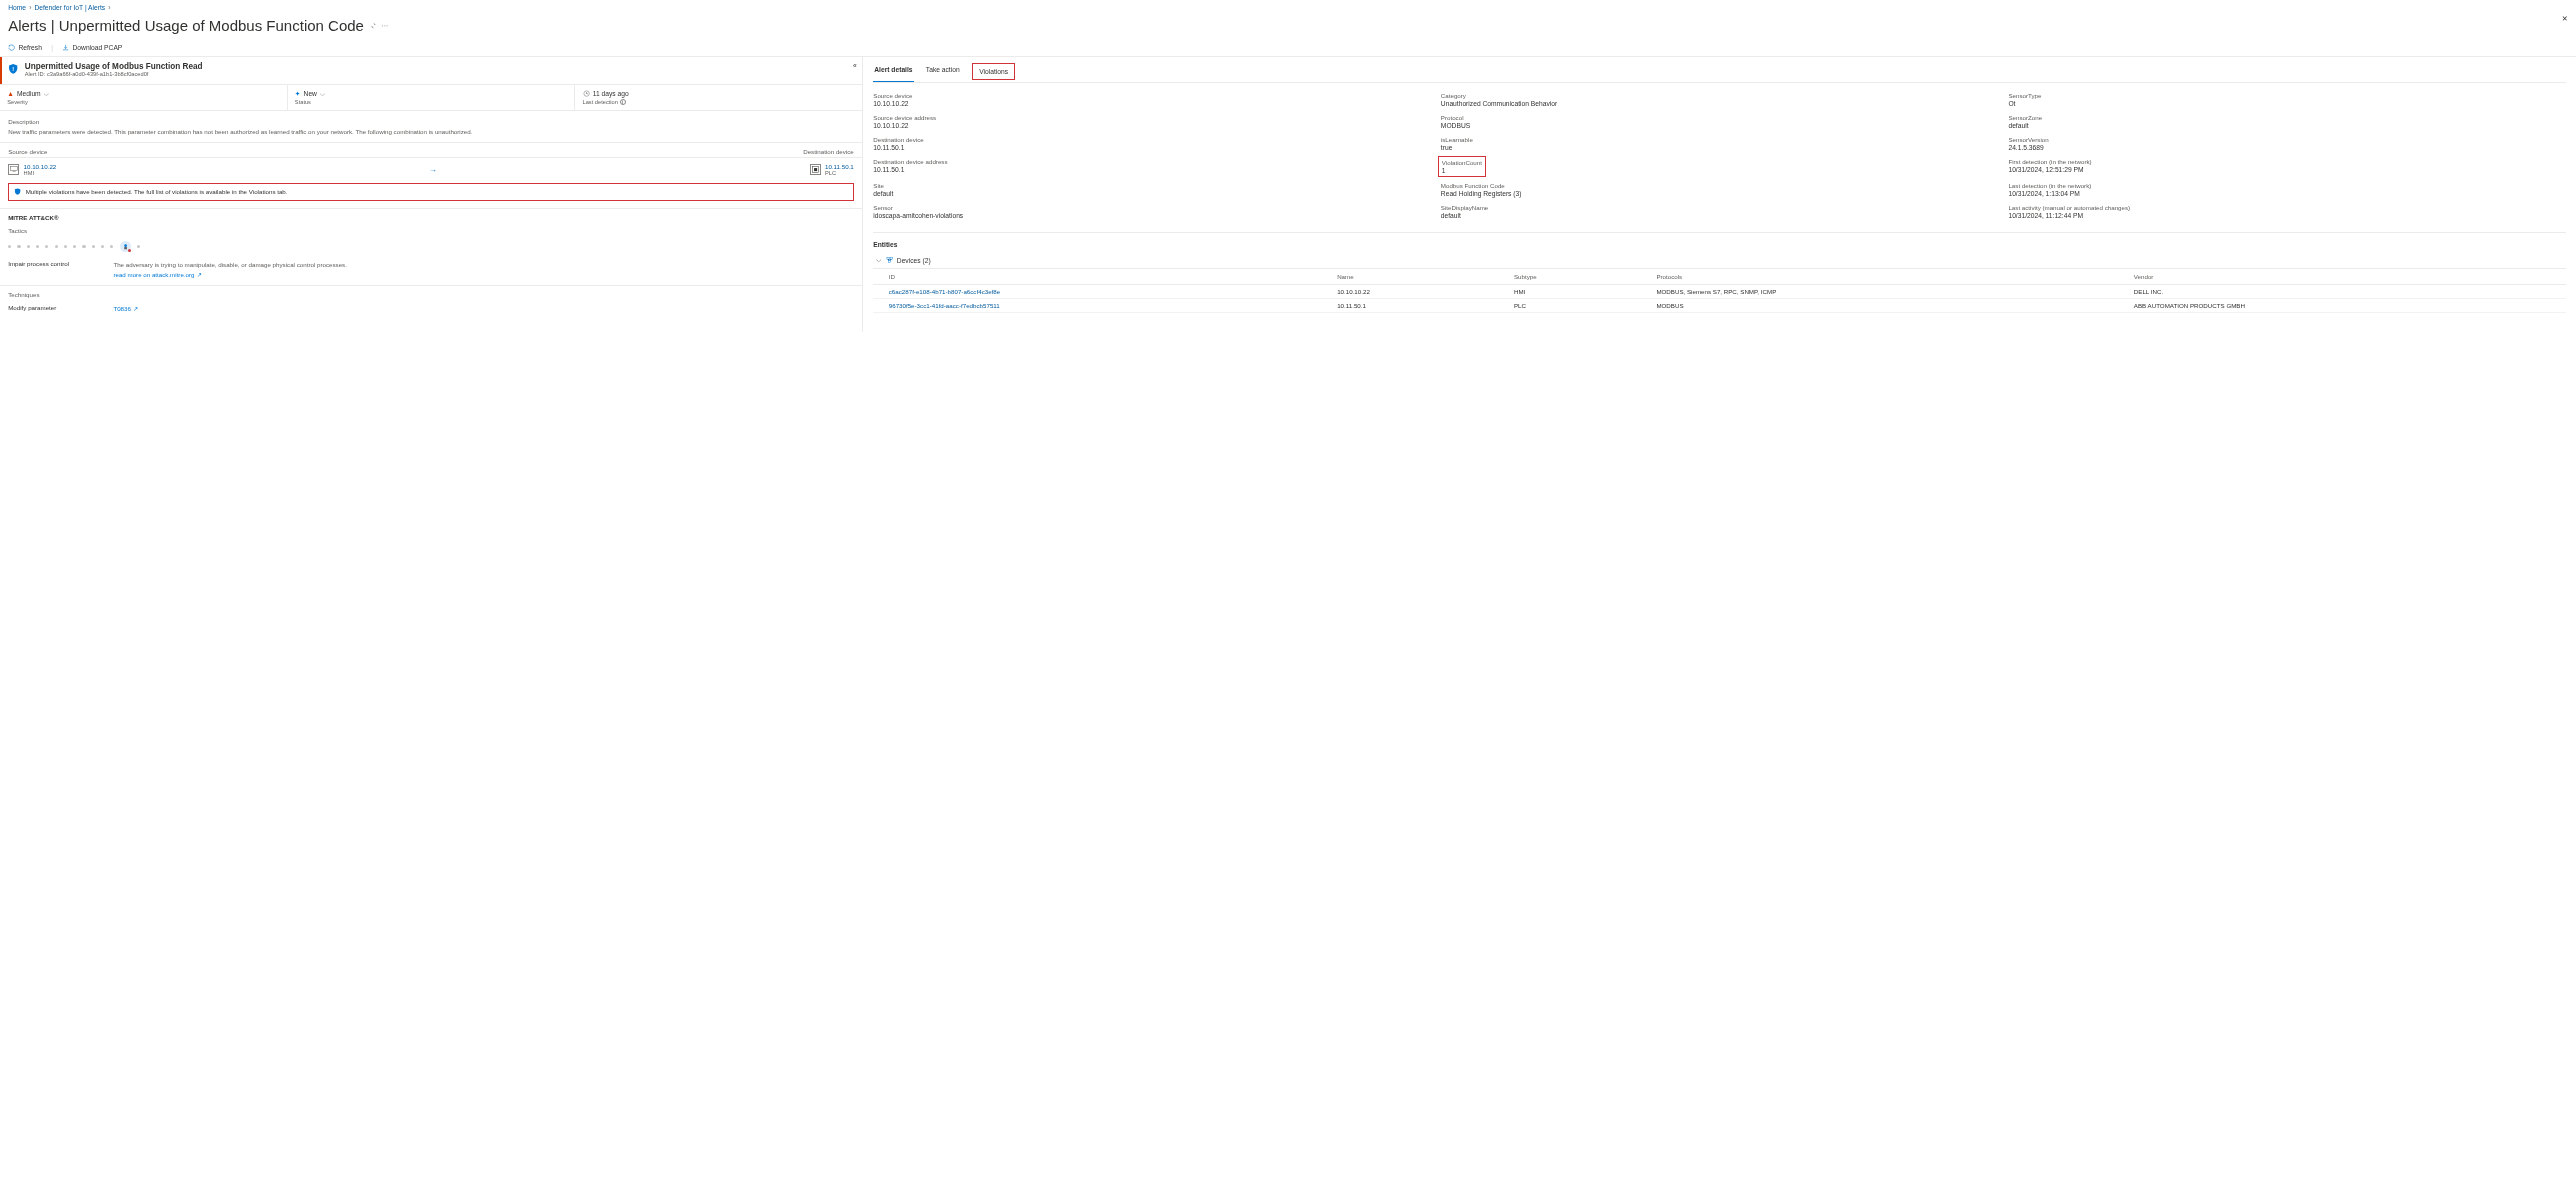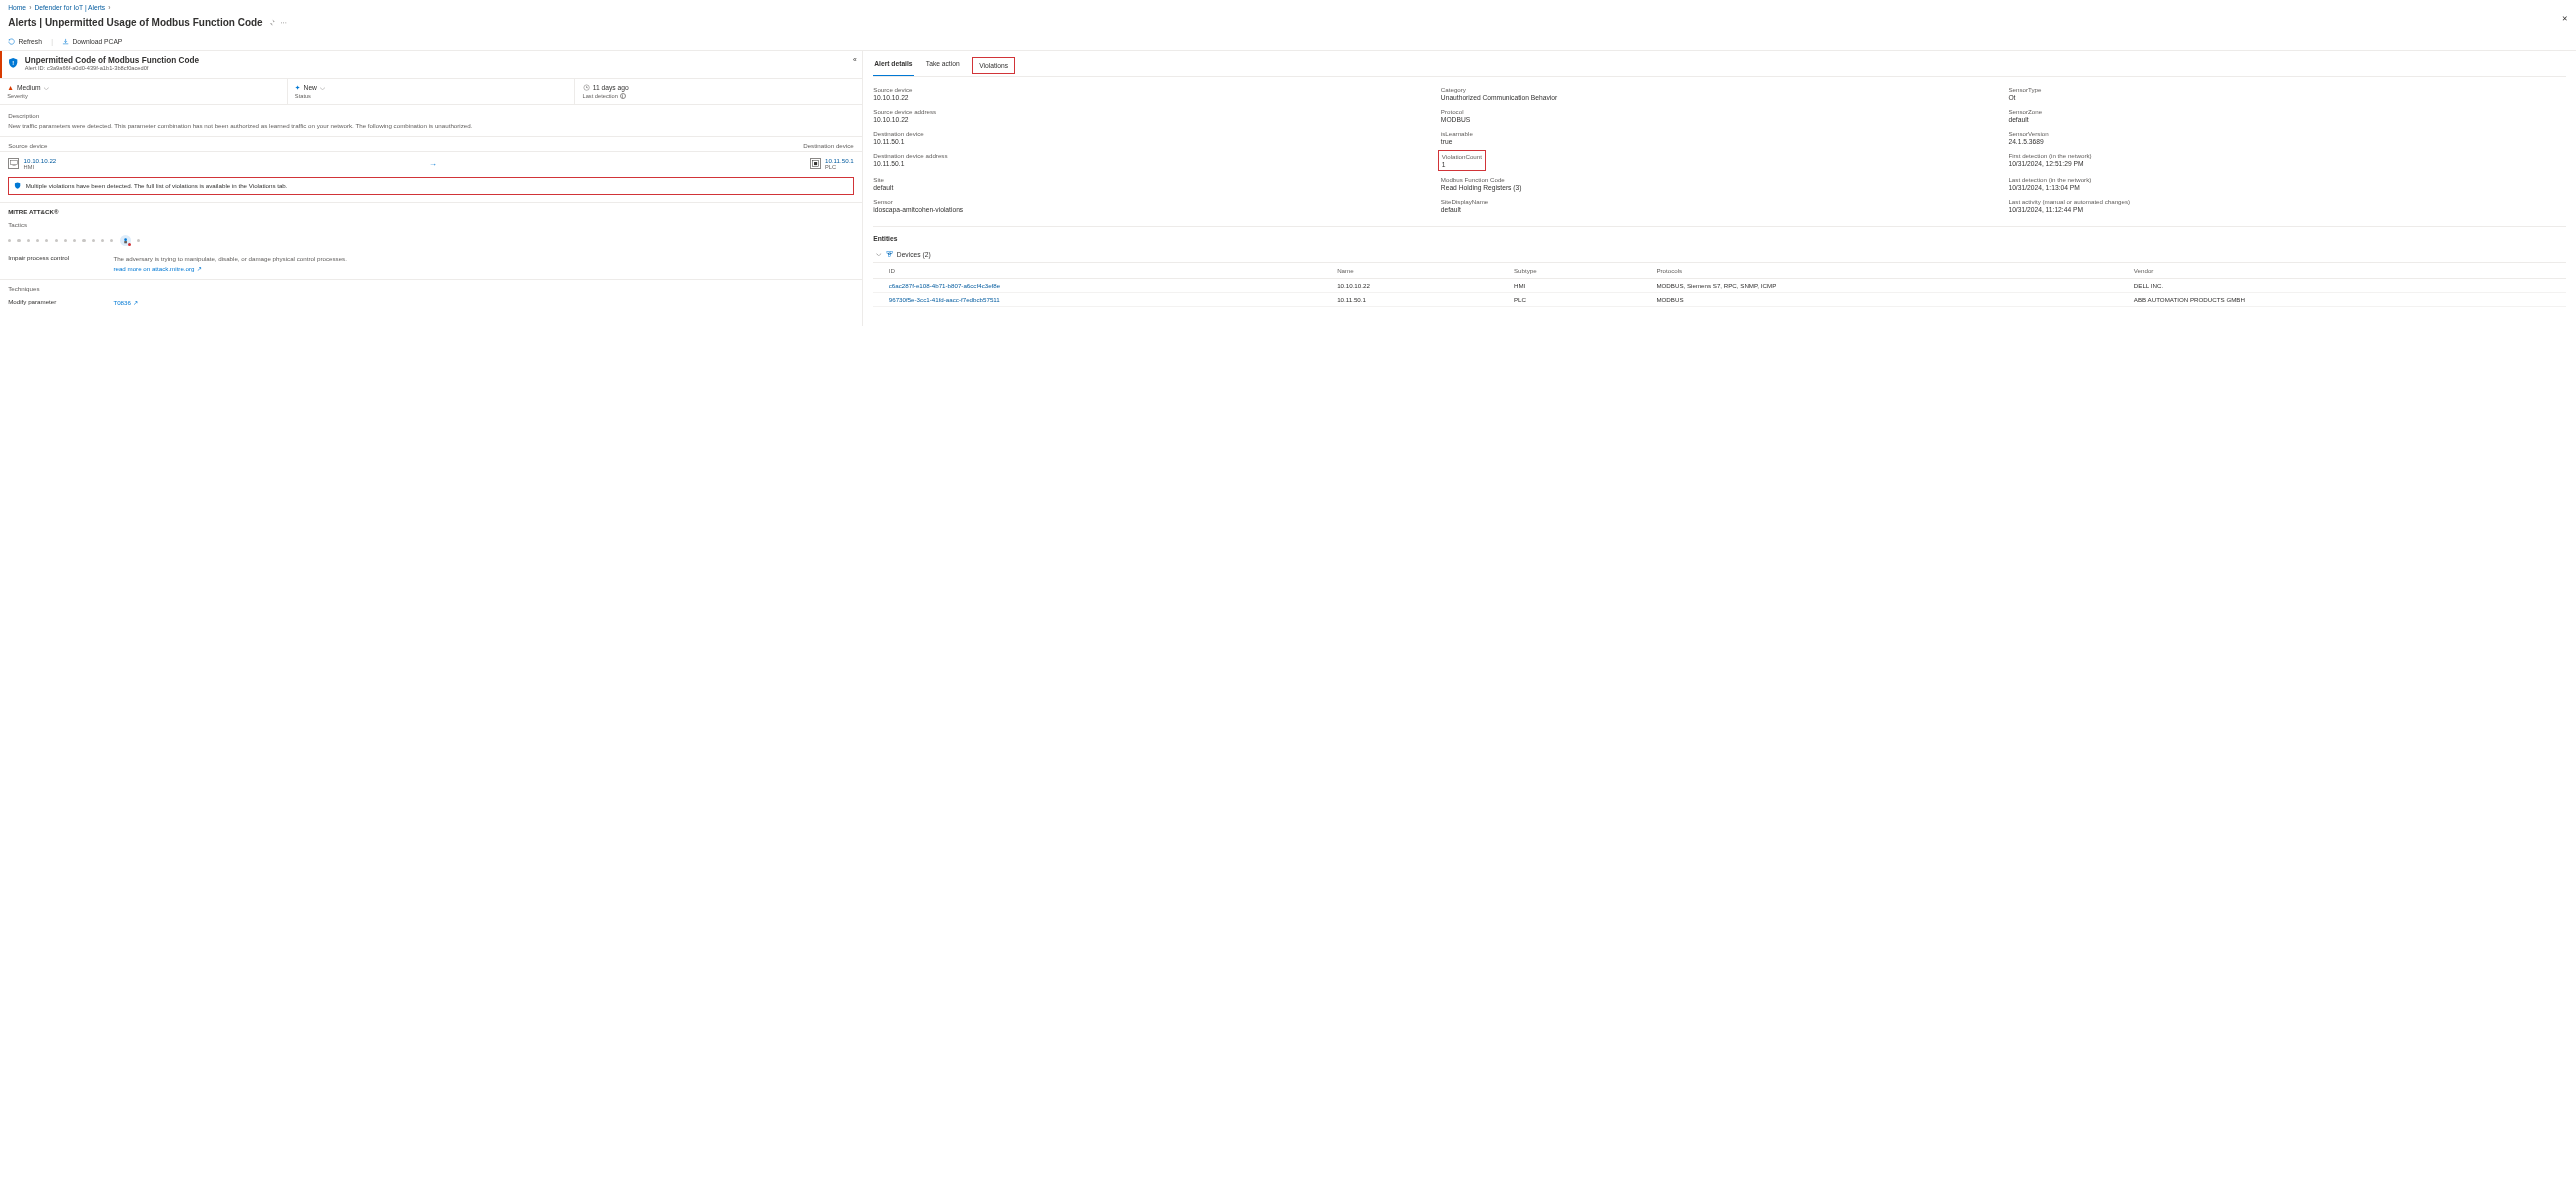--- a/index.html
+++ b/index.html
@@ -5,21 +5,21 @@
 * { margin: 0; padding: 0; box-sizing: border-box; font-family: "Segoe UI", -apple-system, sans-serif; }
 body { background: #fff; color: #323130; font-size: 6.7px; }
 a { color: #005a9e; text-decoration: none; cursor: pointer; }
 
 
 .breadcrumb { padding: 4.1px 8.2px; font-size: 6.7px; display: flex; align-items: center; gap: 3.1px; }
 .breadcrumb .sep { color: #605e5c; }
 
 
 .title-row { padding: 2.1px 8.2px 5.2px 8.2px; display: flex; align-items: center; gap: 5.2px; }
-.title-row h1 { font-size: 10px; font-weight: 700; }
+.title-row h1 { font-size: 15px; font-weight: 400; }
 .title-icons { display: flex; gap: 5.2px; color: #605e5c; }
 .close-btn { position: absolute; right: 8.2px; top: 14.4px; cursor: pointer; font-size: 7.2px; color: #323130; }
 
 
 .toolbar { padding: 4.1px 8.2px; display: flex; align-items: center; gap: 9.3px; border-bottom: 0.5px solid #edebe9; }
 .toolbar-btn { display: flex; align-items: center; gap: 3.1px; cursor: pointer; color: #323130; }
 .toolbar-btn .icon { color: #0078d4; }
 .toolbar-div { color: #d2d0ce; }
 
 
@@ -148,21 +148,21 @@
 
   <div class="left">
     <div class="alert-head">
       <span class="shield">
         <svg width="12.4" height="12.4" viewBox="0 0 24 24" style="font-size:24px">
             <path fill="#0078d4" d="M12 2l8 3v5c0 5-3.5 9.5-8 11-4.5-1.5-8-6-8-11V5l8-3z"></path>
             <text x="12" y="15" text-anchor="middle" fill="#fff" font-size="11" font-weight="bold">!</text>
           </svg>
       </span>
       <div>
-        <h2>Unpermitted Code of Modbus Function Code</h2>
+        <h2>Unpermitted Usage of Modbus Function Read</h2>
         <div class="sub">Alert ID: c3a9a66f-a0d0-439f-a1b1-3b8cf0aced0f</div>
       </div>
       <span class="collapse-btn">«</span>
     </div>
 
     <div class="summary">
       <div class="cell">
         <div class="top">
           <span class="sev-icon">▲</span>
           <span>Medium</span>

